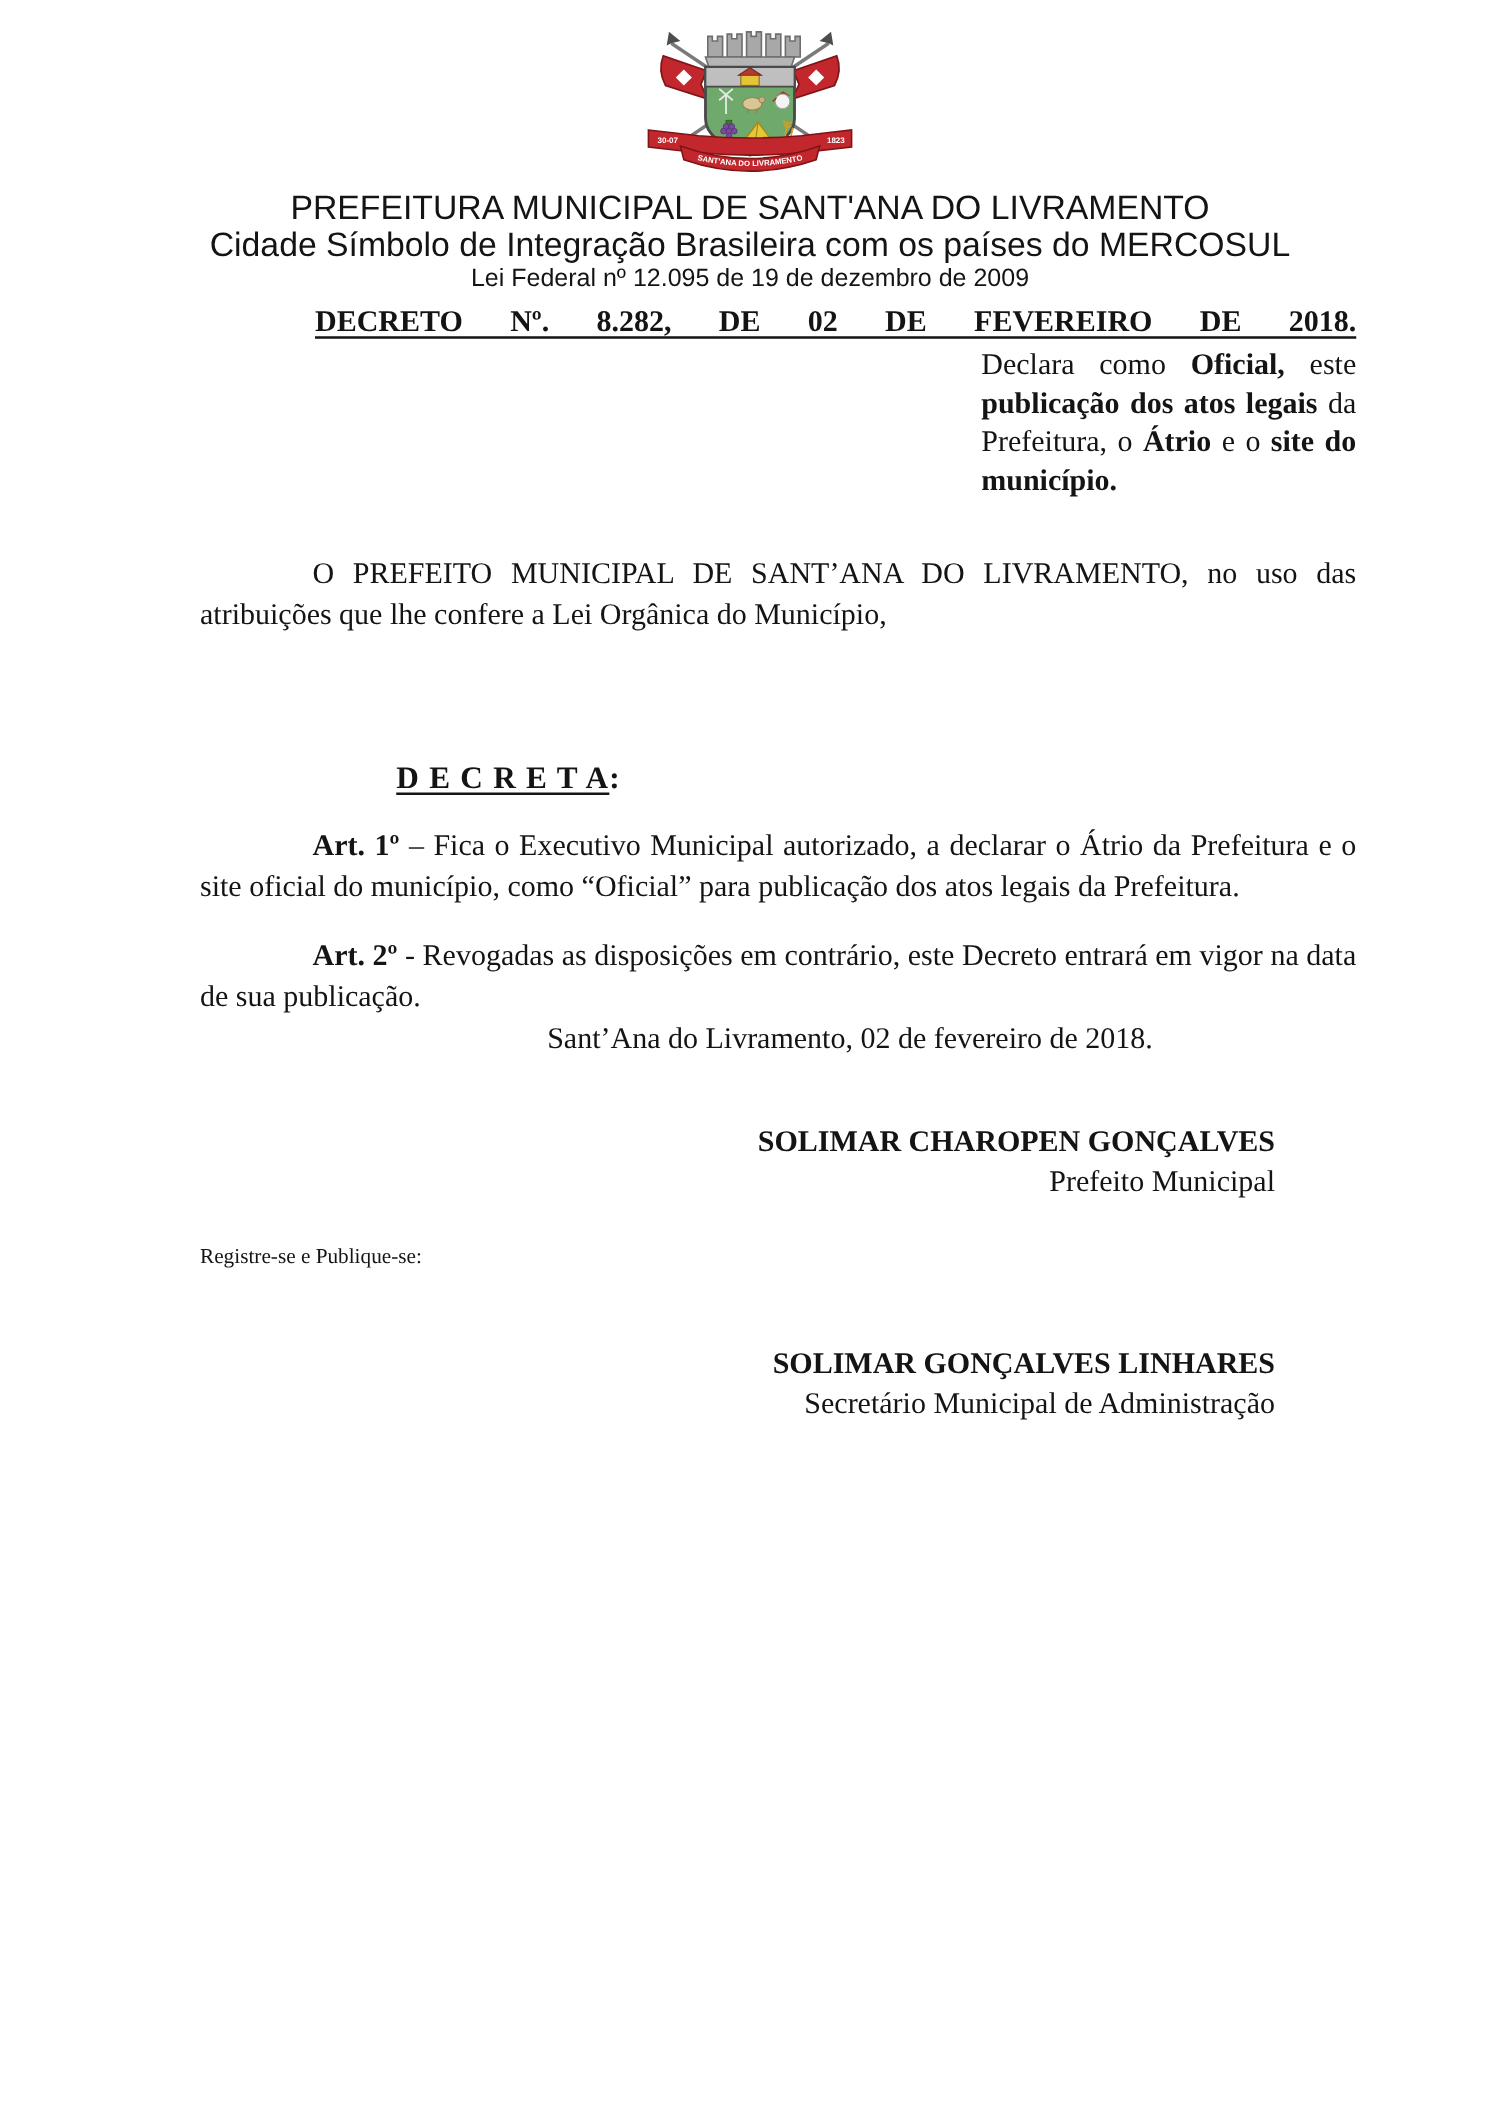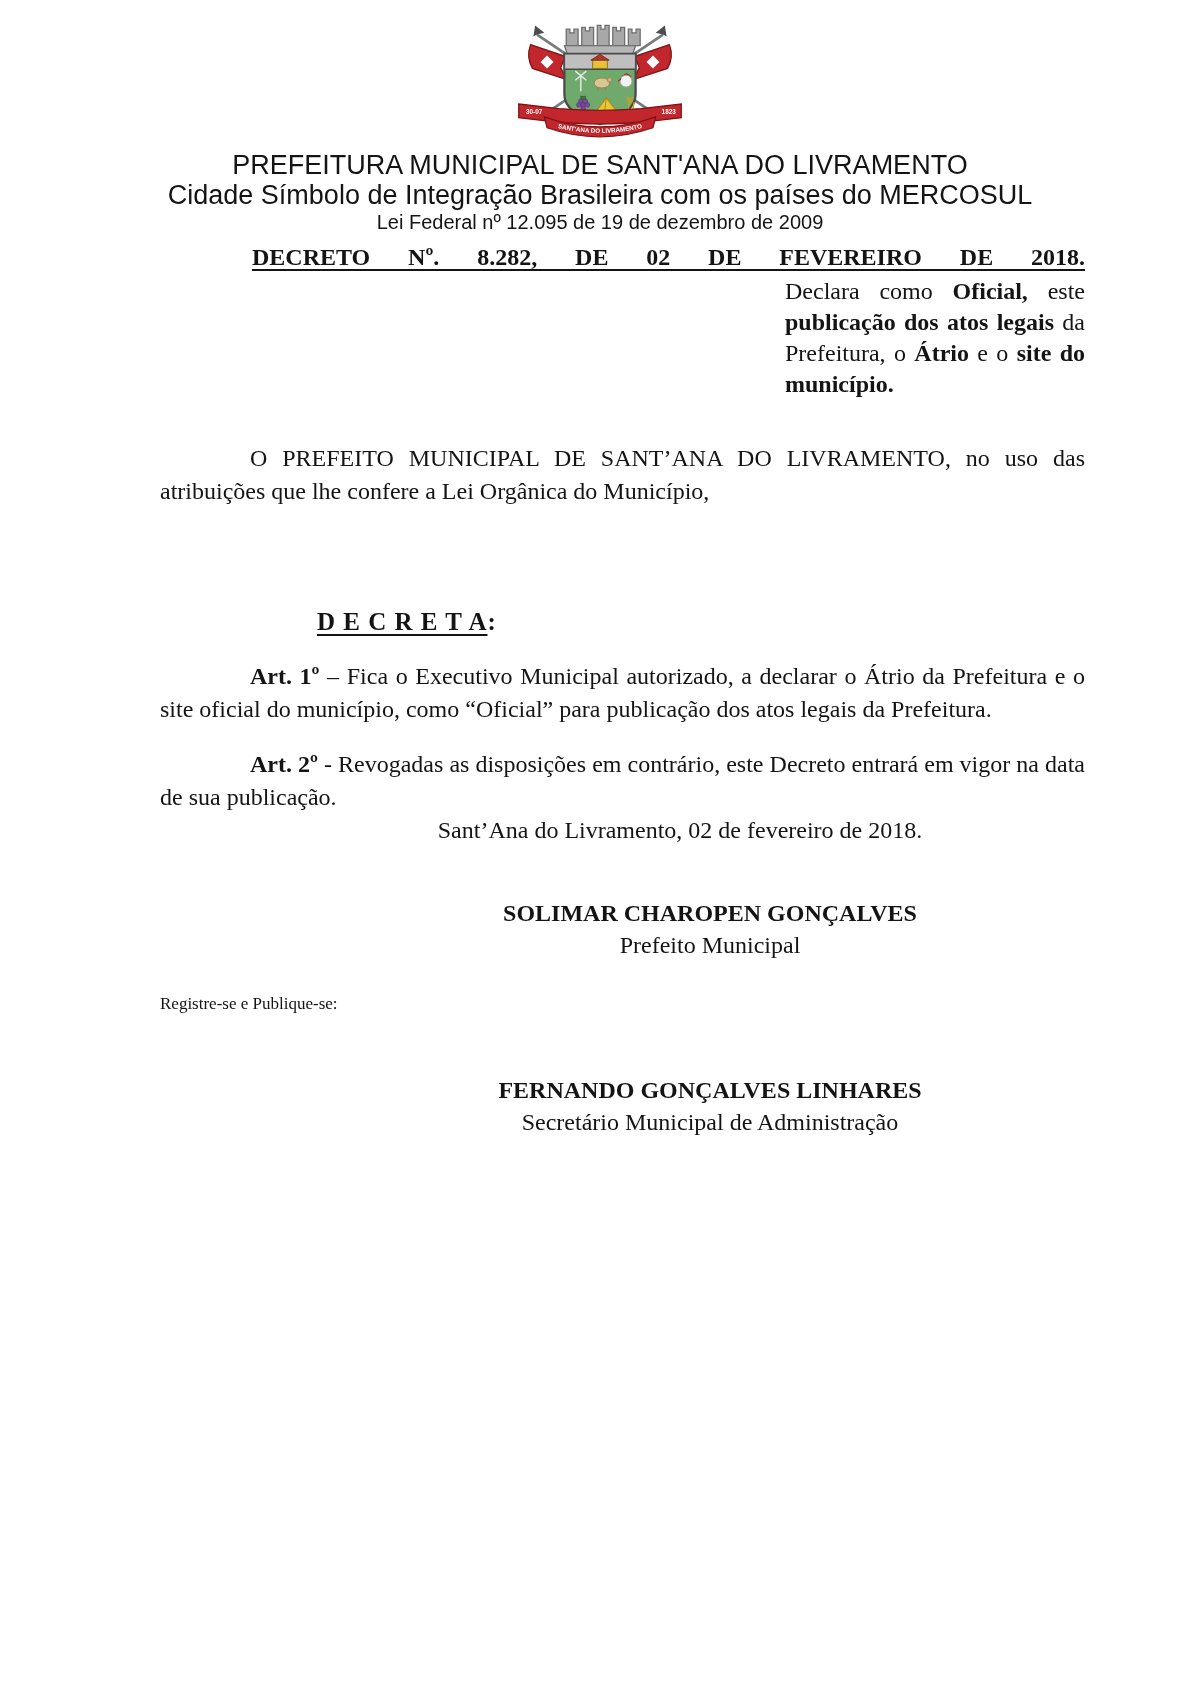--- a/index.html
+++ b/index.html
@@ -36,21 +36,21 @@
     font-size:24px; line-height:31px; text-align:justify;
   }
   .b { font-weight:bold; }
   .para { font-size:24px; line-height:33px; text-align:justify; }
   .p-preamble { margin-top:42px; text-indent:90px;font-family:Liberation Serif, serif; }
   .decreta-line { margin-top:100px; margin-left:157px; font-size:25px; font-weight:bold; letter-spacing:1px; }
   .decreta-line .u { text-decoration:underline; text-underline-offset:4px; }
   .p-art1 { margin-top:24px; text-indent:90px; }
   .p-art2 { margin-top:22px; text-indent:90px; }
   .dateline { font-size:24px; line-height:33px; text-indent:115px;text-align:center; }
-  .sig { width:620px; margin-left:240px; text-align:center; font-size:24px; line-height:32px; }
+  .sig { width:620px; margin-left:240px; text-align:right; font-size:24px; line-height:32px; }
   .sig-mayor { margin-top:50px; }
   .sig-secretary { margin-top:54px; }
   .sig .name { font-weight:bold; }
   .registre { margin-top:26px; font-size:17px; line-height:33px; }
 </style>
 </head>
 <body>
 
 <div class="page">
 
@@ -167,17 +167,17 @@
   <div class="dateline">Sant’Ana do Livramento, 02 de fevereiro de 2018.</div>
 
   <div class="sig sig-mayor">
     <div class="name">SOLIMAR CHAROPEN GONÇALVES</div>
     <div>Prefeito Municipal</div>
   </div>
 
   <div class="registre">Registre-se e Publique-se:</div>
 
   <div class="sig sig-secretary">
-    <div class="name">FERNANDO GONÇALVES LINHARES</div>
+    <div class="name">SOLIMAR GONÇALVES LINHARES</div>
     <div>Secretário Municipal de Administração</div>
   </div>
 
 </div>
 
 </body></html>

